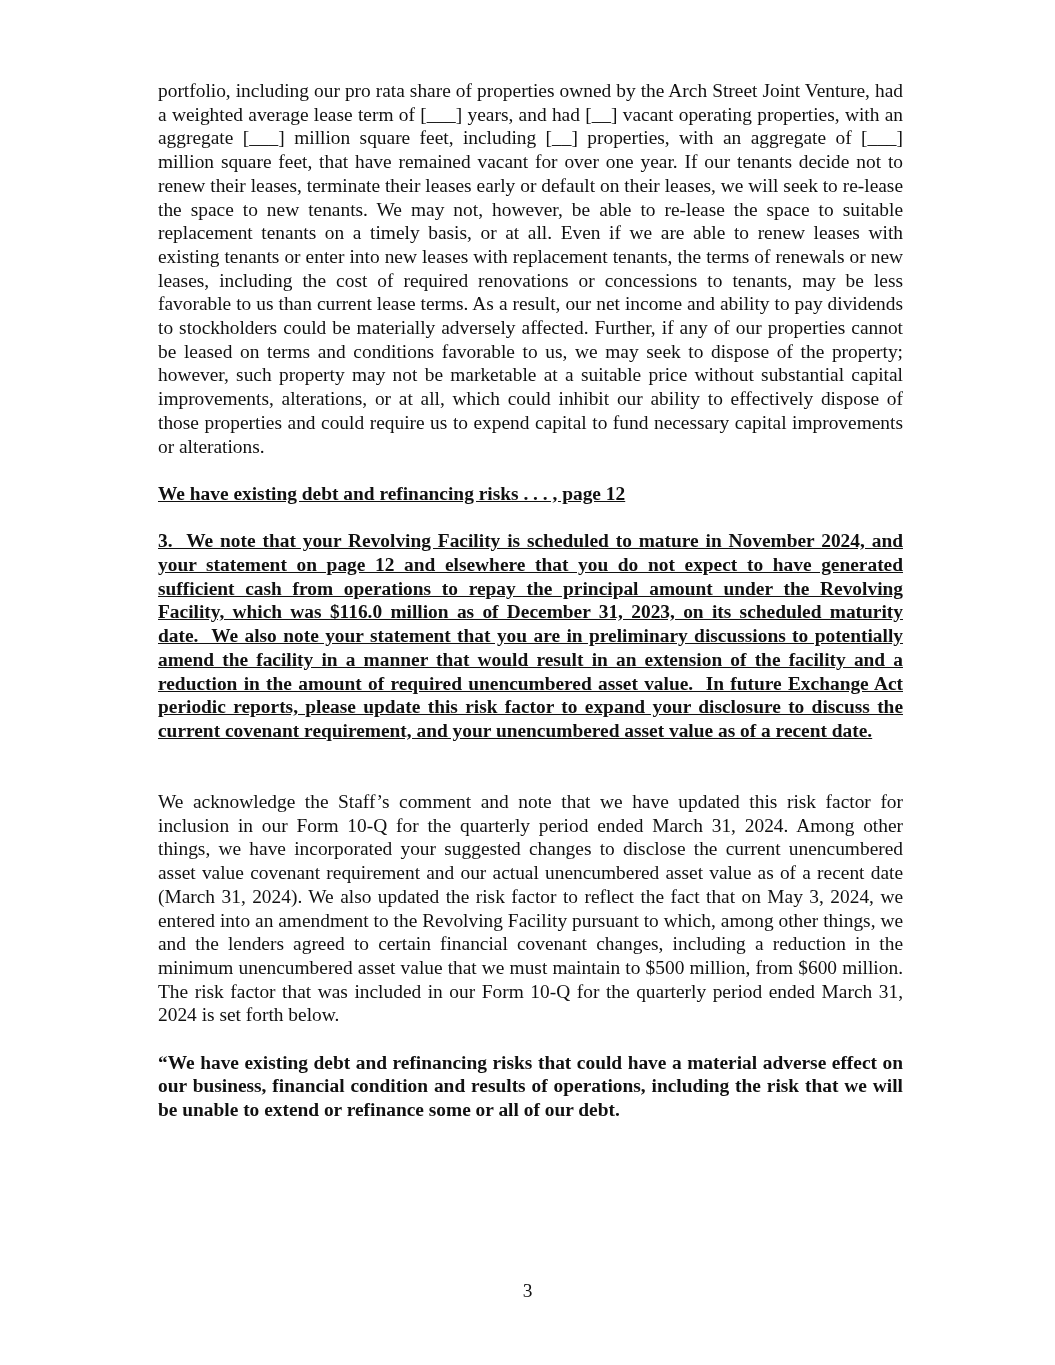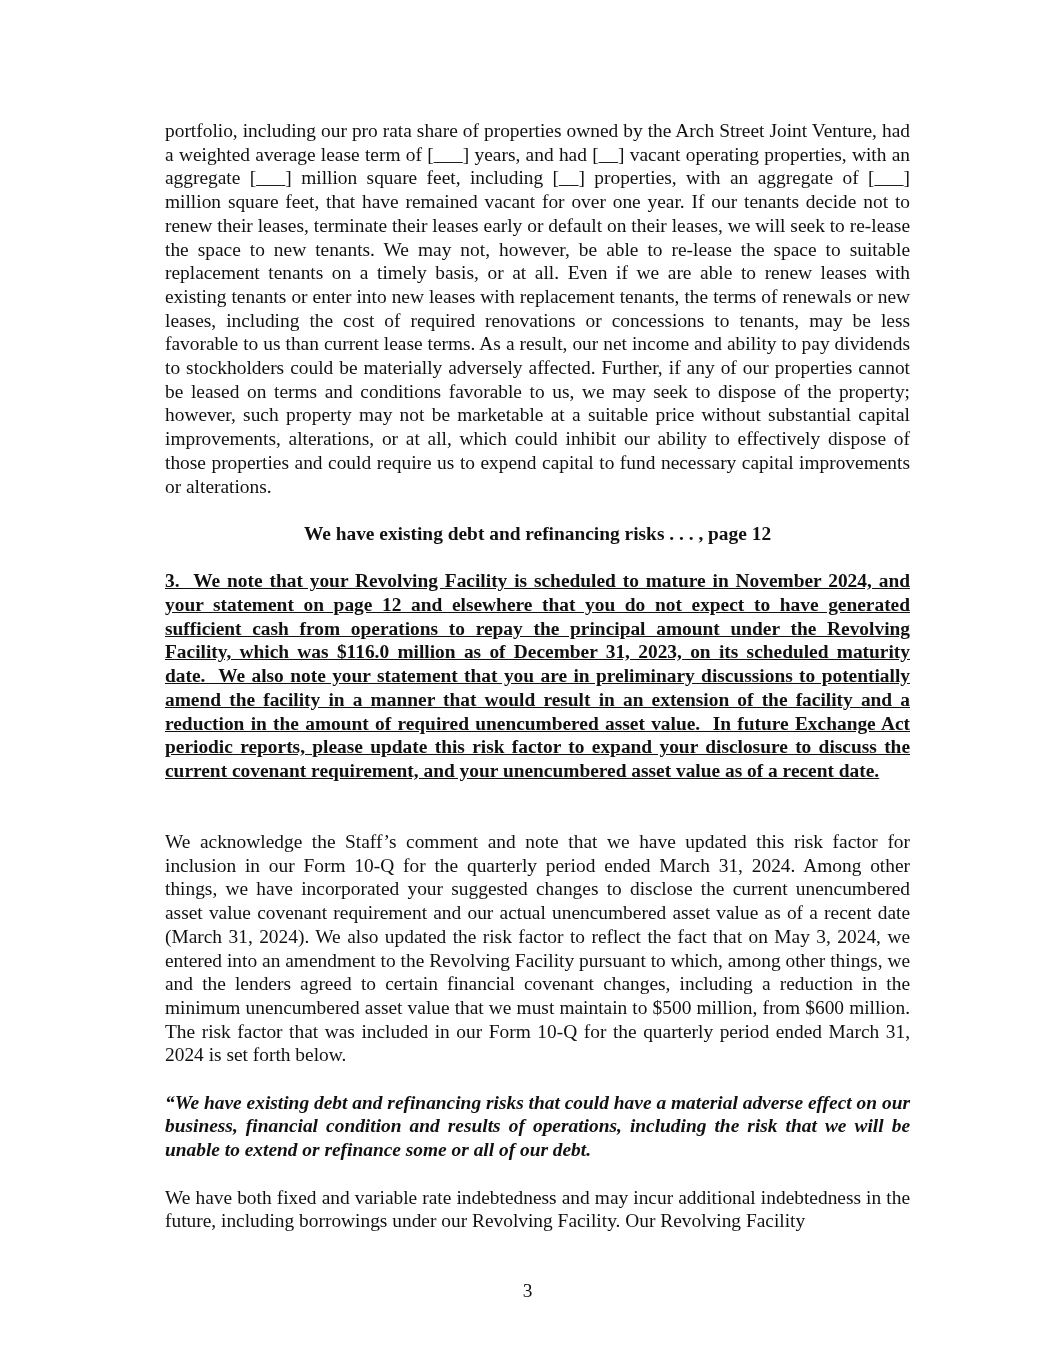--- a/index.html
+++ b/index.html
@@ -1,26 +1,26 @@
 <!DOCTYPE html>
 <html><head>
 <meta charset="utf-8">
 <style>
   html, body { margin: 0; padding: 0; background: #ffffff; }
   body { width: 1055px; height: 1365px; position: relative; overflow: hidden; }
   .page {
-    position: absolute; left: 165px; top: 79px; width: 745px;
+    position: absolute; left: 158px; top: 79px; width: 745px;
     font-family: "Liberation Serif", serif; font-size: 19.4px; line-height: 23.7px;
-    color: #111111; text-align: justify; margin-top: 40px;
+    color: #111111; text-align: justify;
   }
   .page p { margin: 0; }
   .gap { height: 23.7px; }
-  .heading { font-weight: bold; text-align: center; }
+  .heading { font-weight: bold; text-decoration: underline; text-align: left; }
   .bold { font-weight: bold; text-decoration: underline; }
-  .bi { font-weight: bold; font-style: italic; }
+  .bi { font-weight: bold; }
   .u { text-decoration: underline; }
   .pagenum {
     position: absolute; top: 1280px; left: 0; width: 1055px; text-align: center;
     font-family: "Liberation Serif", serif; font-size: 19.4px; color: #111111;
   }
 </style>
 </head>
 <body>
 
 <div class="page">
@@ -28,16 +28,15 @@
   <div class="gap"></div>
   <p class="heading">We have existing debt and refinancing risks . . . , page 12</p>
   <div class="gap"></div>
   <p class="bold">3.&nbsp;&nbsp;We note that your Revolving Facility is scheduled to mature in November 2024, and your statement on page 12 and elsewhere that you do not expect to have generated sufficient cash from operations to repay the principal amount under the Revolving Facility, which was $116.0 million as of December 31, 2023, on its scheduled maturity date.&nbsp;&nbsp;We also note your statement that you are in preliminary discussions to potentially amend the facility in a manner that would result in an extension of the facility and a reduction in the amount of required unencumbered asset value.&nbsp;&nbsp;In future Exchange Act periodic reports, please update this risk factor to expand your disclosure to discuss the current covenant requirement, and your unencumbered asset value as of a recent date.</p>
   <div class="gap"></div>
   <div class="gap"></div>
   <p>We acknowledge the Staff’s comment and note that we have updated this risk factor for inclusion in our Form 10-Q for the quarterly period ended March 31, 2024. Among other things, we have incorporated your suggested changes to disclose the current unencumbered asset value covenant requirement and our actual unencumbered asset value as of a recent date (March 31, 2024). We also updated the risk factor to reflect the fact that on May 3, 2024, we entered into an amendment to the Revolving Facility pursuant to which, among other things, we and the lenders agreed to certain financial covenant changes, including a reduction in the minimum unencumbered asset value that we must maintain to $500 million, from $600 million. The risk factor that was included in our Form 10-Q for the quarterly period ended March 31, 2024 is set forth below.</p>
   <div class="gap"></div>
   <p class="bi">“We have existing debt and refinancing risks that could have a material adverse effect on our business, financial condition and results of operations, including the risk that we will be unable to extend or refinance some or all of our debt.</p>
   <div class="gap"></div>
-  <p>We have both fixed and variable rate indebtedness and may incur additional indebtedness in the future, including borrowings under our Revolving Facility. Our Revolving Facility</p>
 </div>
 
 <div class="pagenum">3</div>
 
 </body></html>

